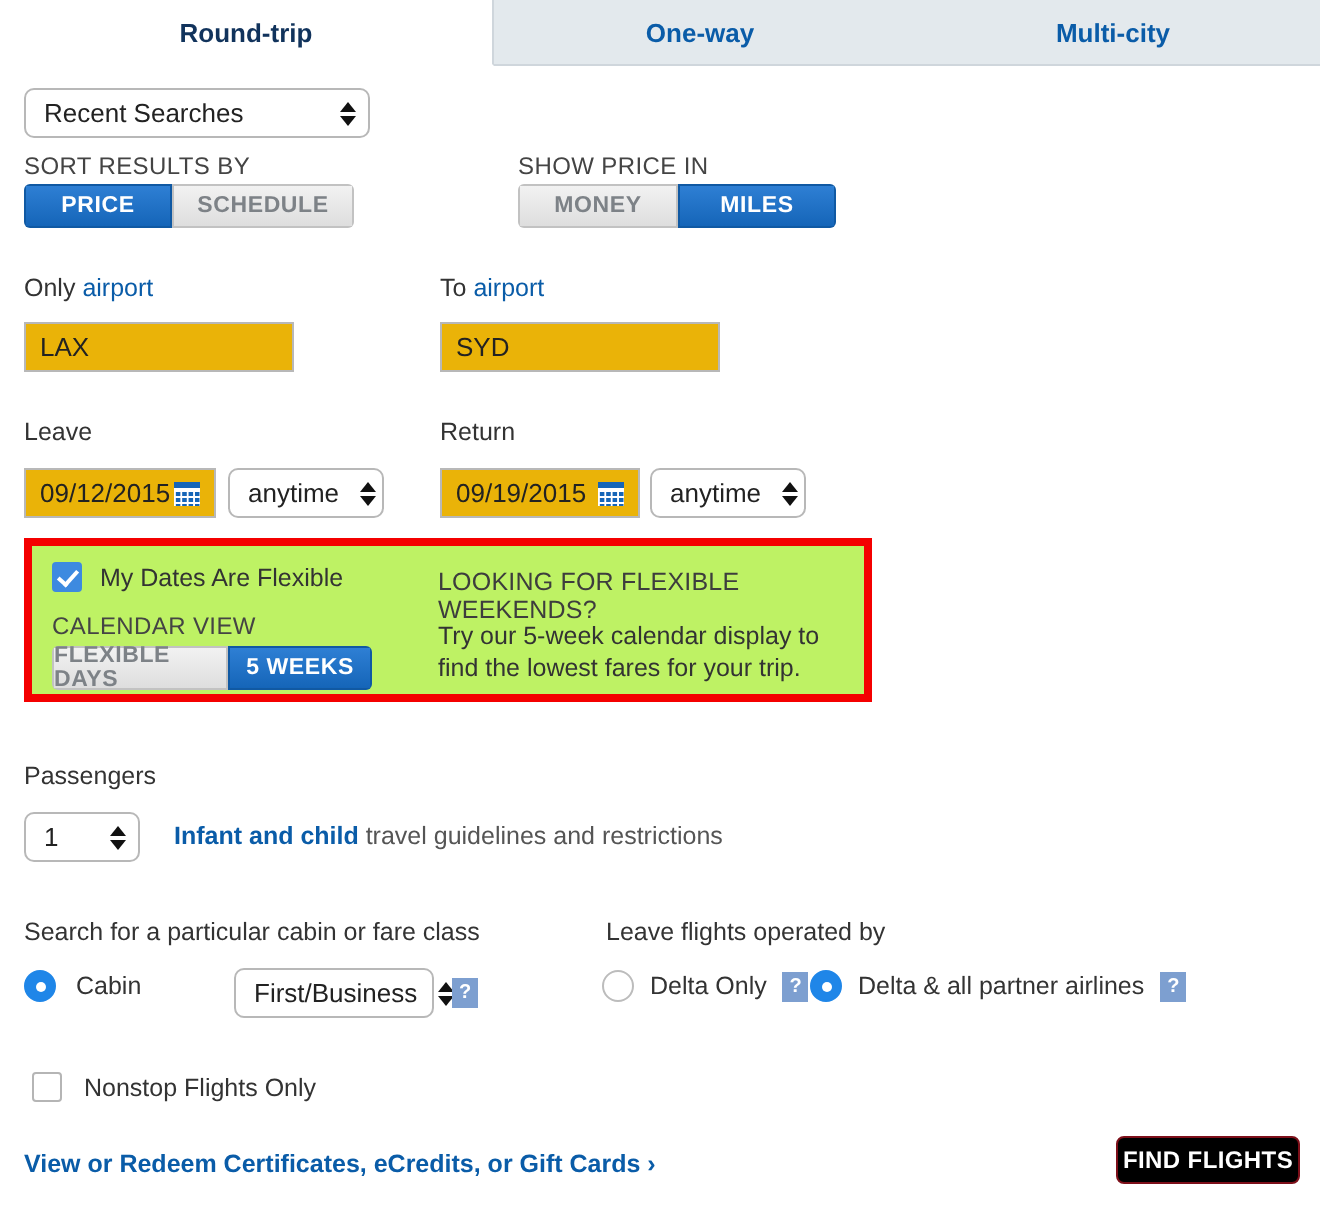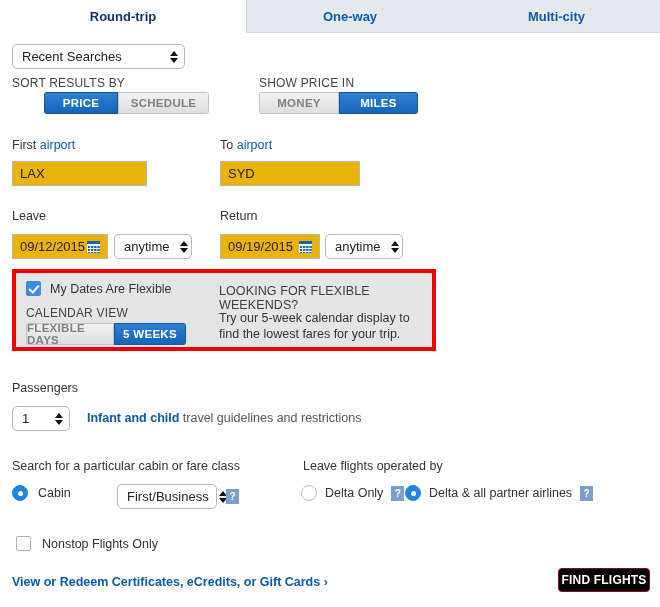--- a/index.html
+++ b/index.html
@@ -221,21 +221,21 @@
     flex: none;
   }
 
   
   .callout {
     position: absolute;
     left: 12px; top: 269px;
     width: 424px; height: 82px;
     border: 4px solid #f40000;
     box-sizing: border-box;
-    background: #e5e5e5;
+    background: #bef264;
   }
   .callout-head {
     font-size: 12.5px;
     color: #3d3d3d;
     text-transform: uppercase;
     letter-spacing: .1px;
   }
   .callout-body {
     font-size: 12.5px;
     color: #333;
@@ -281,42 +281,42 @@
 
 <div class="select abs" style="left:12px; top:44px; width:173px;">
   <span>Recent Searches</span>
   <span class="stepper-arrows">
     <i class="up"></i>
       <i class="down"></i>
   </span>
 </div>
 
 <div class="caps-label abs" style="left:12px; top:76px;">SORT RESULTS BY</div>
-<div class="segmented abs" style="left:12px; top:92px;margin-left:32px;">
+<div class="segmented abs" style="left:12px; top:92px;">
   <div class="seg on" style="width:74px;">
     <span>PRICE</span>
   </div>
   <div class="seg off" style="width:91px;">
     <span>SCHEDULE</span>
   </div>
 </div>
 
 <div class="caps-label abs" style="left:259px; top:76px;">SHOW PRICE IN</div>
 <div class="segmented abs" style="left:259px; top:92px;">
   <div class="seg off" style="width:80px;">
     <span>MONEY</span>
   </div>
   <div class="seg on" style="width:79px;">
     <span>MILES</span>
   </div>
 </div>
 
 <div class="abs" style="left:12px; top:135px;">
   <span class="field-label" style="margin:0;">
-    <span>First </span><span class="lnk">airport</span>
+    <span>Only </span><span class="lnk">airport</span>
   </span>
 </div>
 <div class="text-input abs" style="left:12px; top:161px; width:135px;">LAX</div>
 
 <div class="abs" style="left:220px; top:135px;">
   <span class="field-label" style="margin:0;">
     <span>To </span><span class="lnk">airport</span>
   </span>
 </div>
 <div class="text-input abs" style="left:220px; top:161px; width:140px;">SYD</div>

